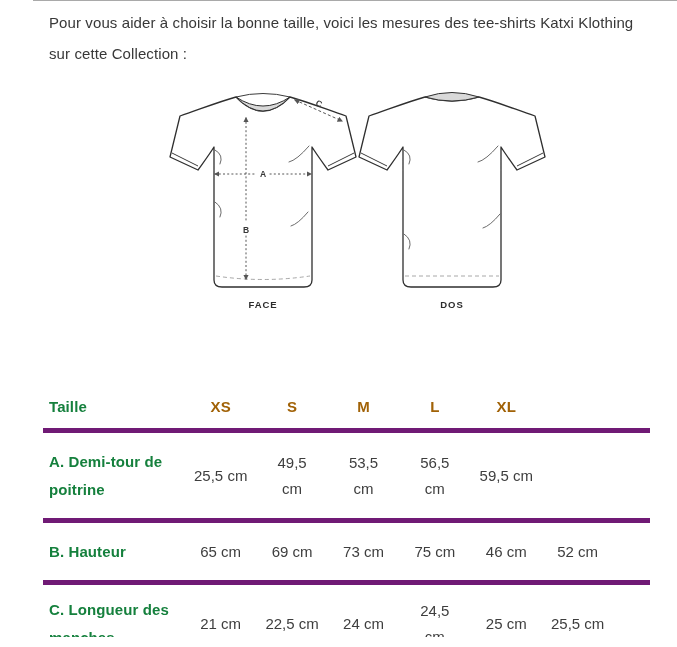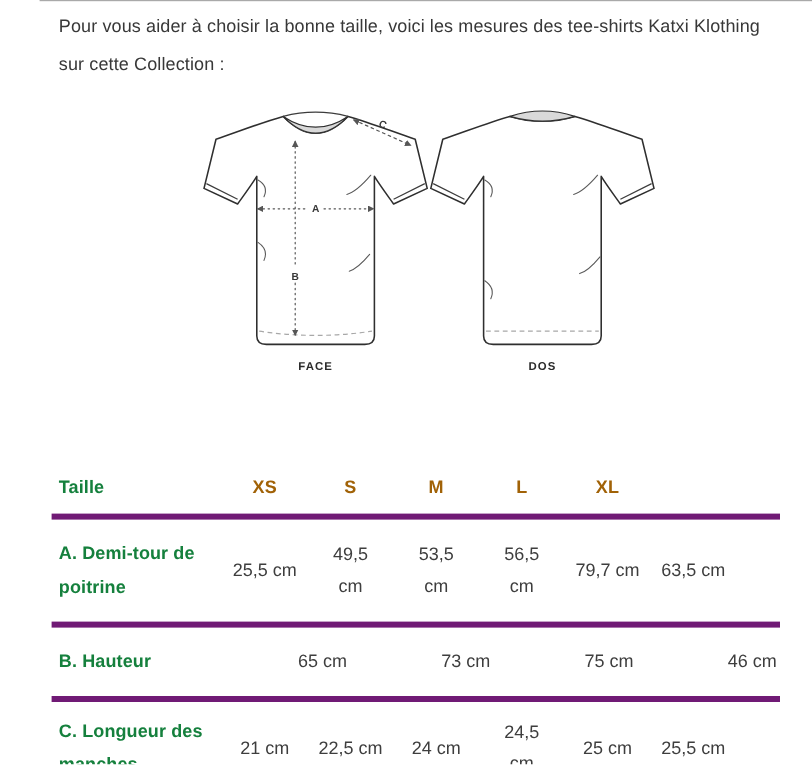--- a/index.html
+++ b/index.html
@@ -17,21 +17,21 @@
   .collar-fill{fill:#d9d9d9;stroke:#2f2f2f;stroke-width:1;}
   .measure{fill:none;stroke:#565656;stroke-width:1;stroke-linecap:round;stroke-dasharray:1.2 3;}
   .measure-c{stroke-dasharray:2.2 3;}
   .measure-label{font-size:8.5px;fill:#383838;font-weight:bold;}
   .shirt-caption{font-size:9.5px;font-weight:600;letter-spacing:.9px;fill:#2b2b2b;}
   .size-table{position:absolute;left:43px;top:385px;width:607px;font-size:15px;}
   .trow{display:grid;grid-template-columns:142px repeat(6,71.4px);align-items:center;}
   .trow.rule{border-top:5px solid #701a75;}
   .th-row{height:43px;}
   .row-a{height:85px;}
-  .row-b{height:57px;gap:48px;}
+  .row-b{height:57px;}
   .row-c{height:77px;}
   .cell{display:flex;align-items:center;justify-content:center;text-align:center;
         white-space:pre-line;color:#3e3e3e;line-height:26px;height:100%;}
   .cell.head{font-weight:bold;color:#a16207;letter-spacing:.2px;}
   .cell.rowlabel{justify-content:flex-start;text-align:left;font-weight:bold;color:#15803d;
         padding-left:6px;padding-right:10px;line-height:28px;white-space:normal;letter-spacing:.1px;}
 </style>
 </head>
 <body>
 
@@ -129,27 +129,27 @@
 
     <div class="trow rule row-a">
       <div class="cell rowlabel">A. Demi-tour de poitrine</div>
       <div class="cell">25,5 cm</div>
       <div class="cell">49,5
 cm</div>
       <div class="cell">53,5
 cm</div>
       <div class="cell">56,5
 cm</div>
-      <div class="cell">79,7 cm</div>
-      <div class="cell">63,5 cm</div>
+      <div class="cell">59,5 cm</div>
     </div>
 
     <div class="trow rule row-b">
       <div class="cell rowlabel">B. Hauteur</div>
       <div class="cell">65 cm</div>
+      <div class="cell">69 cm</div>
       <div class="cell">73 cm</div>
       <div class="cell">75 cm</div>
       <div class="cell">46 cm</div>
       <div class="cell">52 cm</div>
     </div>
 
     <div class="trow rule row-c">
       <div class="cell rowlabel">C. Longueur des manches</div>
       <div class="cell">21 cm</div>
       <div class="cell">22,5 cm</div>

